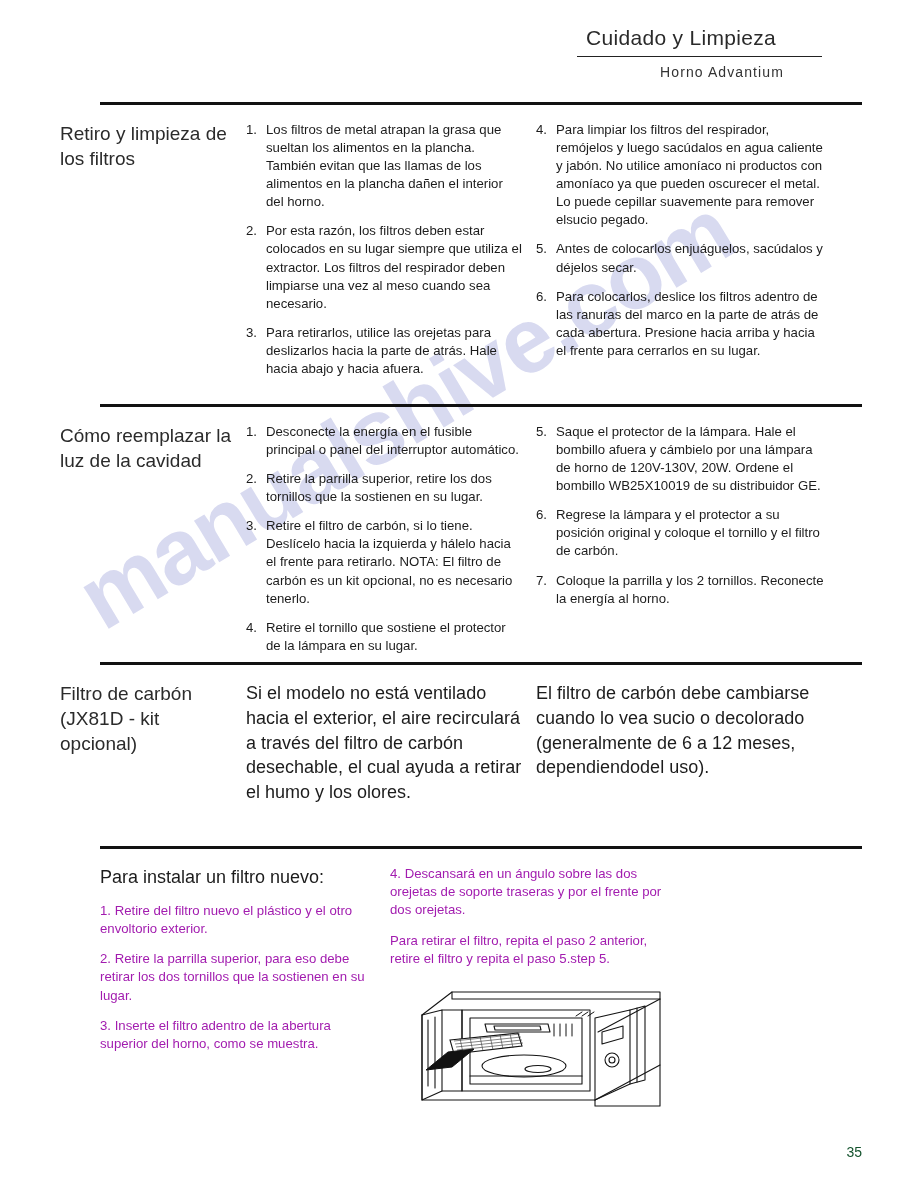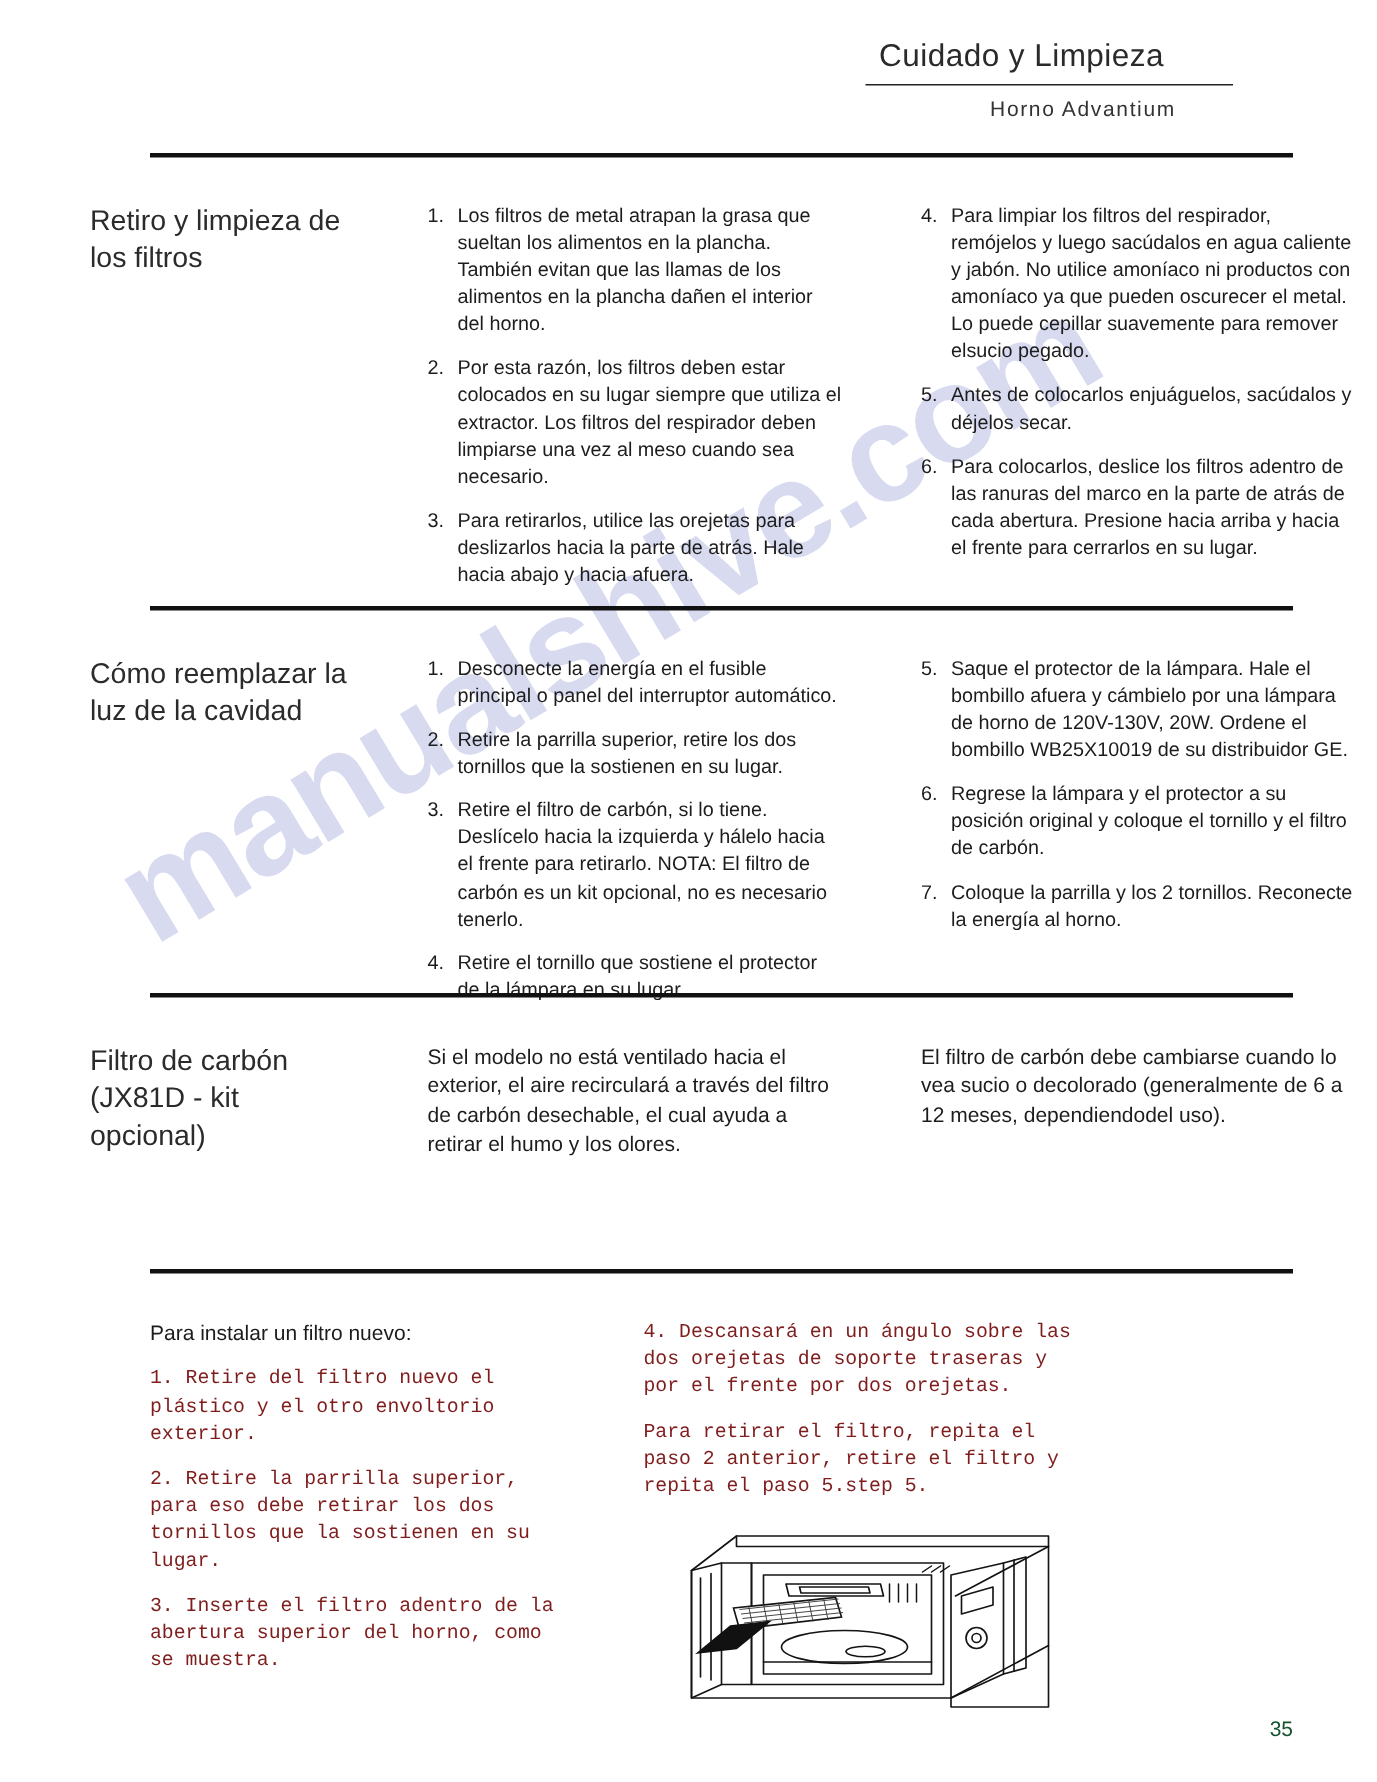--- a/index.html
+++ b/index.html
@@ -76,22 +76,21 @@
     width: 762px;
     z-index: 2;
   }
   .section-rule {
     border-top: 3px solid #111;
     width: 100%;
   }
   .section-body {
     display: flex;
     align-items: flex-start;
-    padding-top: 30px;
-    gap: 39px;
+    padding-top: 16px;
   }
   .col-label {
     width: 186px;
     flex: 0 0 186px;
     margin-left: -40px;
     padding-right: 14px;
     box-sizing: border-box;
   }
   .label-text {
     font-size: 19px;
@@ -119,34 +118,33 @@
     margin-bottom: 11px;
   }
   .oitem .num {
     flex: 0 0 20px;
     width: 20px;
     text-align: left;
   }
   .oitem .txt { flex: 1 1 auto; }
 
   .para {
-    font-size: 14px;
+    font-size: 18px;
     line-height: 1.38;
     color: #1c1c1c;
     margin: 0 0 12px 0;
   }
   .para.italic { font-style: italic; }
 
   
   .fitem {
     font-size: 13.2px;
     line-height: 1.38;
-    color: #7f1d1d;
+    color: #a21caf;
     margin: 0 0 12px 0;
-    font-family: Liberation Mono, monospace;
   }
 
   
   .illus {
     margin-top: 8px;
     width: 285px;
     height: 125px;
   }
 
   

